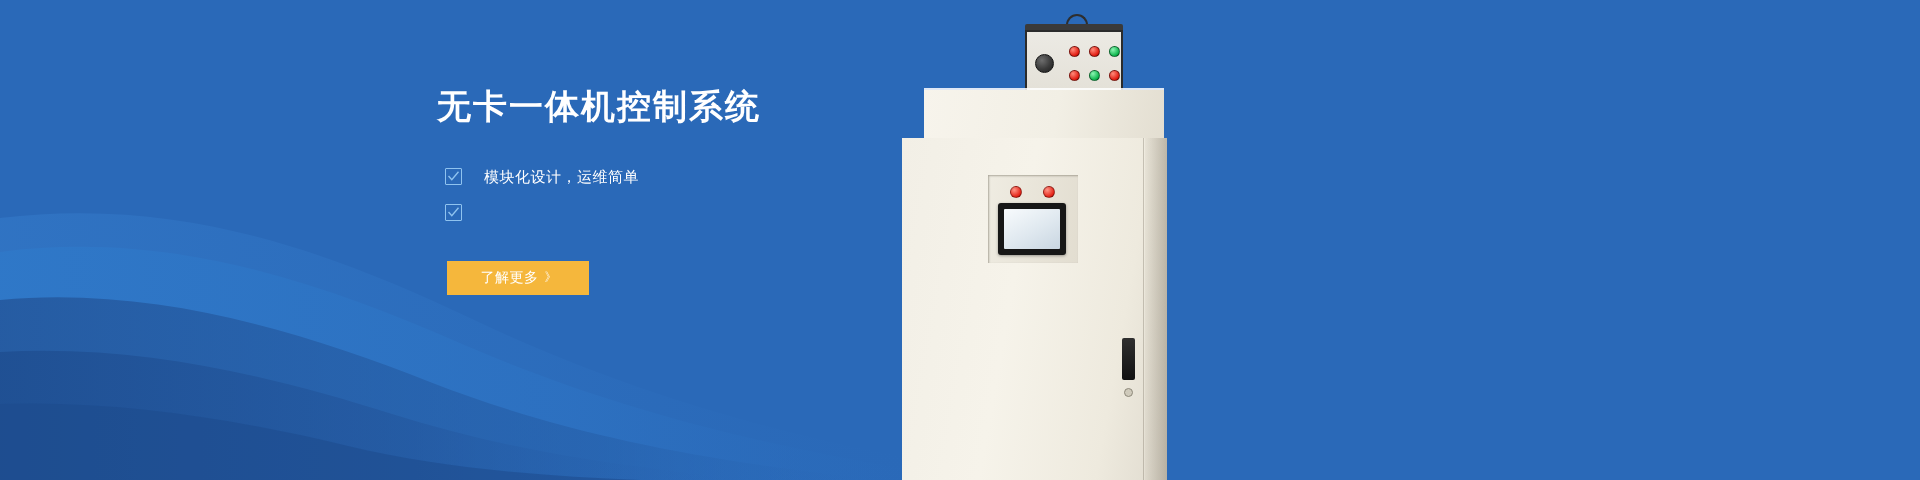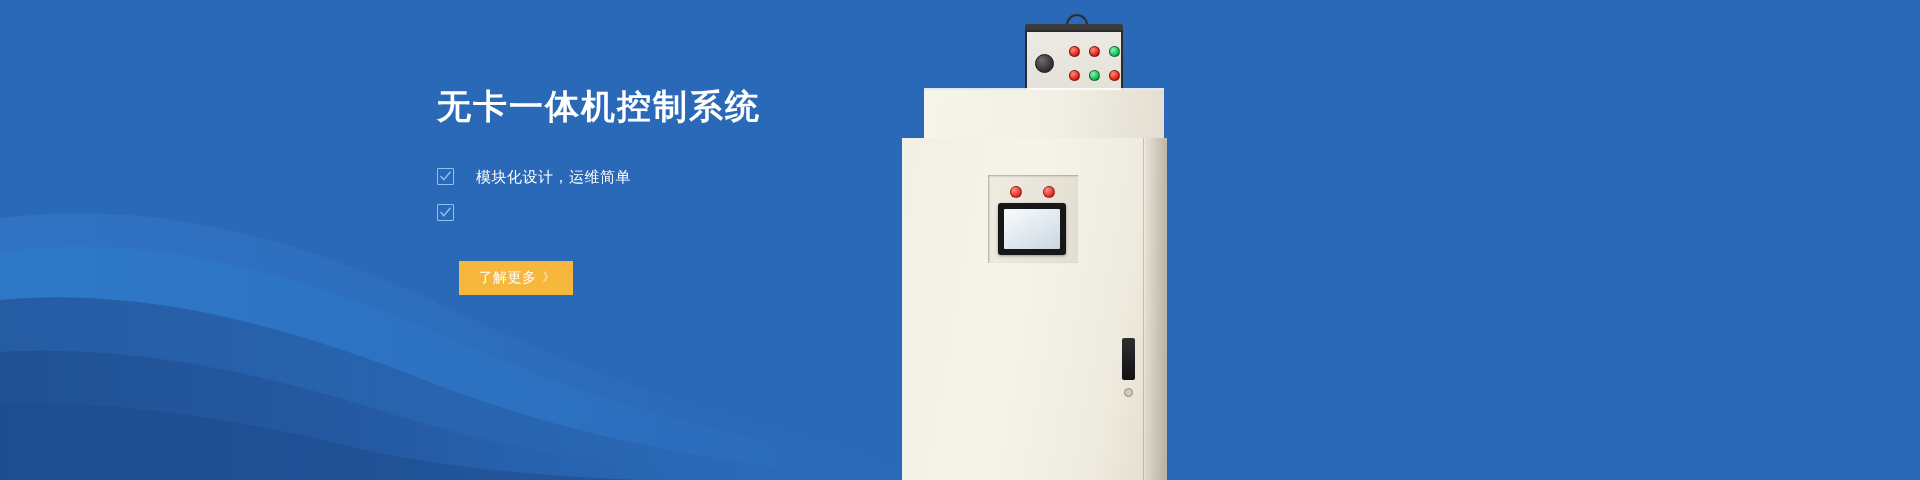--- a/index.html
+++ b/index.html
@@ -44,21 +44,21 @@
     font-weight: bold;
     color: #ffffff;
     letter-spacing: 2px;
     line-height: 1.2;
     margin: 0 0 40px 0;
     white-space: nowrap;
   }
 
   .feature-list {
     list-style: none;
-    margin: 0;
+    margin: 8px;
     padding: 0;
   }
 
   .feature-item {
     display: flex;
     align-items: center;
     margin-bottom: 16px;
     height: 20px;
   }
 
@@ -84,22 +84,22 @@
     letter-spacing: 0.5px;
     line-height: 20px;
     white-space: nowrap;
   }
 
   .cta-button {
     display: inline-flex;
     align-items: center;
     justify-content: center;
     margin-top: 22px;
-    margin-left: 22px;
-    width: 114px;
+    margin-left: 10px;
+    width: 142px;
     height: 34px;
     background: #f5b73c;
     color: #ffffff;
     font-size: 14px;
     letter-spacing: 0.5px;
     border: none;
     cursor: pointer;
     font-family: "Liberation Sans", "DejaVu Sans", sans-serif;
     padding: 9px;
   }

